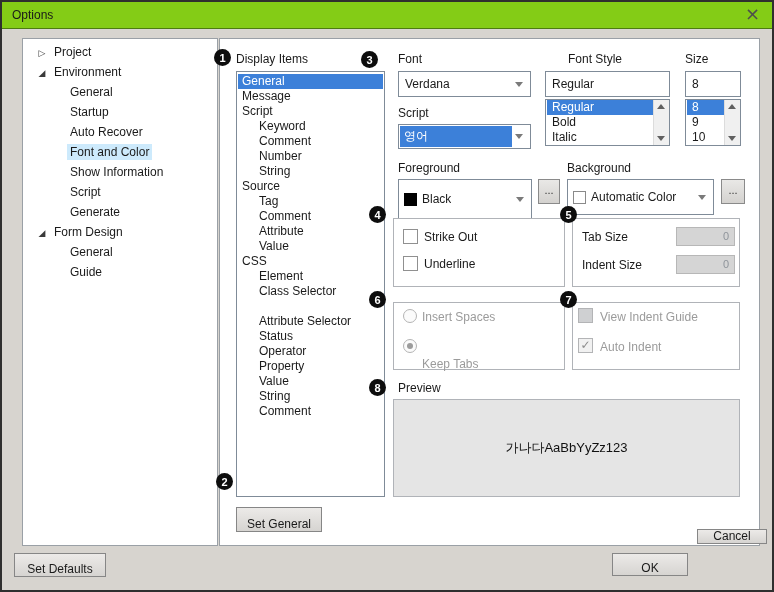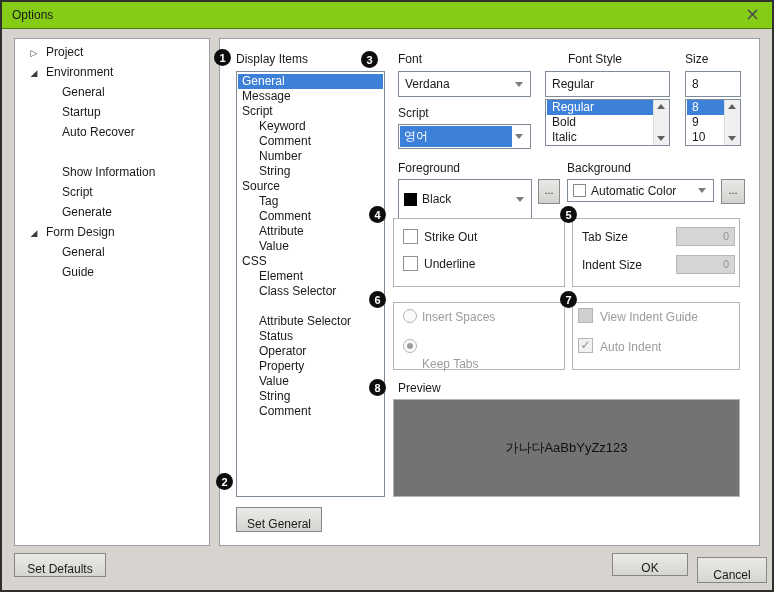--- a/index.html
+++ b/index.html
@@ -13,21 +13,21 @@
   #dialog{
     position:relative;width:774px;height:592px;background:#d7d4cf;
     font-family:"Liberation Sans",sans-serif;font-size:12px;color:#1a1a1a;
     overflow:hidden;
   }
   .frame{position:absolute;inset:0;border:2px solid #2f2f2f;pointer-events:none;z-index:60;}
   .titlebar{position:absolute;left:2px;top:2px;width:770px;height:26px;background:#84cc16;border-bottom:1px solid #4d7c0f;}
   .title-text{position:absolute;left:10px;top:6px;}
   .close-x{position:absolute;right:12px;top:1px;font-size:18px;color:#4d4d4d;font-family:"DejaVu Sans",sans-serif;cursor:default;}
   .panel{position:absolute;background:#fff;border:1px solid var(--panelborder);box-sizing:border-box;}
-  #tree-panel{left:14px;top:38px;width:196px;height:508px;}
+  #tree-panel{left:22px;top:38px;width:196px;height:508px;}
   #content-panel{left:219px;top:38px;width:541px;height:508px;}
 
   .tree-row{position:absolute;left:0;height:20px;line-height:20px;white-space:nowrap;width:100%;}
   .tree-arrow{display:inline-block;width:18px;text-align:center;font-family:"DejaVu Sans",sans-serif;font-size:9px;color:#3a3a3a;vertical-align:middle;}
   .tree-label{padding:1px 3px;}
   .tree-label.hl{background:var(--treehl);}
 
   .listbox{position:absolute;left:236px;top:71px;width:149px;height:426px;background:#fff;border:1px solid var(--ctrlborder);box-sizing:border-box;overflow:hidden;}
   .dl-row{position:absolute;left:1px;right:1px;height:15px;line-height:15px;white-space:nowrap;padding-left:4px;}
   .dl-row.ind{padding-left:21px;}
@@ -59,40 +59,41 @@
   .radio{position:absolute;width:14px;height:14px;border-radius:50%;background:#fbfbfb;border:1px solid #b4b4b4;box-sizing:border-box;}
   .radio.on::after{content:"";position:absolute;left:3px;top:3px;width:6px;height:6px;border-radius:50%;background:#9c9c9c;}
   .dis{color:var(--graytext);}
 
   .num-input{position:absolute;background:#d5d5d5;border:1px solid #b7b7b7;box-sizing:border-box;color:#8f949b;text-align:right;padding-right:5px;line-height:17px;font-size:11px;}
 
   .badge{position:absolute;width:17px;height:17px;border-radius:50%;background:#0d0d0d;color:#fff;font-size:11px;font-weight:bold;display:flex;align-items:center;justify-content:center;z-index:40;}
 
   .btn{position:absolute;background:linear-gradient(#eceae8,#d6d4d1);border:1px solid #868686;box-sizing:border-box;display:flex;align-items:flex-end;justify-content:center;cursor:default;}
 
-  .preview-box{position:absolute;left:393px;top:399px;width:347px;height:98px;background:#737373;border:1px solid #b0b3b8;box-sizing:border-box;display:flex;align-items:center;justify-content:center;}
+  .preview-box{position:absolute;left:393px;top:399px;width:347px;height:98px;background:#e5e5e5;border:1px solid #b0b3b8;box-sizing:border-box;display:flex;align-items:center;justify-content:center;}
   .preview-text{font-size:13px;color:#111;}
 </style>
 </head>
 <body>
 
 <div id="dialog">
   <div class="frame"></div>
 
   <div class="titlebar">
     <span class="title-text">Options</span>
     <span class="close-x">×</span>
   </div>
 
   <div class="panel" id="tree-panel">
       <div class="tree-row" style="top: 3px; padding-left: 10px;"><span class="tree-arrow">▷</span><span class="tree-label">Project</span></div>
       <div class="tree-row" style="top: 23px; padding-left: 10px;"><span class="tree-arrow">◢</span><span class="tree-label">Environment</span></div>
       <div class="tree-row" style="top: 43px; padding-left: 44px;"><span class="tree-label">General</span></div>
       <div class="tree-row" style="top: 63px; padding-left: 44px;"><span class="tree-label">Startup</span></div>
       <div class="tree-row" style="top: 83px; padding-left: 44px;"><span class="tree-label">Auto Recover</span></div>
+      <div class="tree-row" style="top: 103px; padding-left: 44px;"><span class="tree-label hl">Font and Color</span></div>
       <div class="tree-row" style="top: 123px; padding-left: 44px;"><span class="tree-label">Show Information</span></div>
       <div class="tree-row" style="top: 143px; padding-left: 44px;"><span class="tree-label">Script</span></div>
       <div class="tree-row" style="top: 163px; padding-left: 44px;"><span class="tree-label">Generate</span></div>
       <div class="tree-row" style="top: 183px; padding-left: 10px;"><span class="tree-arrow">◢</span><span class="tree-label">Form Design</span></div>
       <div class="tree-row" style="top: 203px; padding-left: 44px;"><span class="tree-label">General</span></div>
       <div class="tree-row" style="top: 223px; padding-left: 44px;"><span class="tree-label">Guide</span></div>
     </div>
 
   <div class="panel" id="content-panel"></div>
 
@@ -178,21 +179,21 @@
 
   <div class="lbl" style="left:398px;top:161px;">Foreground</div>
   <div class="combo" style="left:398px;top:179px;width:134px;height:40px;">
     <span class="swatch" id="fg-swatch" style="background: rgb(0, 0, 0);"></span>
     <span class="txt" style="padding-left:5px;">Black</span>
     <span class="arrow-dn"></span>
   </div>
   <div class="dots-btn" style="left:538px;top:179px;width:22px;height:25px;">...</div>
 
   <div class="lbl" style="left:567px;top:161px;">Background</div>
-  <div class="combo" style="left:567px;top:179px;width:147px;height:23px;">
+  <div class="combo" style="left:567px;top:179px;width:147px;height:36px;">
     <span class="swatch" id="bg-swatch" style="border: 1px solid rgb(138, 138, 138); background: rgb(255, 255, 255);"></span>
     <span class="txt" style="padding-left:5px;">Automatic Color</span>
     <span class="arrow-dn"></span>
   </div>
   <div class="dots-btn" style="left:721px;top:179px;width:24px;height:25px;">...</div>
 
   <div class="groupbox" style="left:393px;top:218px;width:172px;height:69px;"></div>
   <span class="cb" style="left:403px;top:229px;"></span>
   <div class="lbl" style="left:424px;top:230px;">Strike Out</div>
   <span class="cb" style="left:403px;top:256px;"></span>
@@ -220,16 +221,16 @@
   <div class="preview-box">
     <span class="preview-text">가나다AaBbYyZz123</span>
   </div>
 
   <div class="btn" style="left:14px;top:553px;width:92px;height:24px;">
     <span>Set Defaults</span>
   </div>
   <div class="btn" style="left:612px;top:553px;width:76px;height:23px;">
     <span>OK</span>
   </div>
-  <div class="btn" style="left:697px;top:557px;width:70px;height:26px;">
+  <div class="btn" style="left:697px;top:529px;width:70px;height:15px;">
     <span>Cancel</span>
   </div>
 </div>
 
 </body></html>

